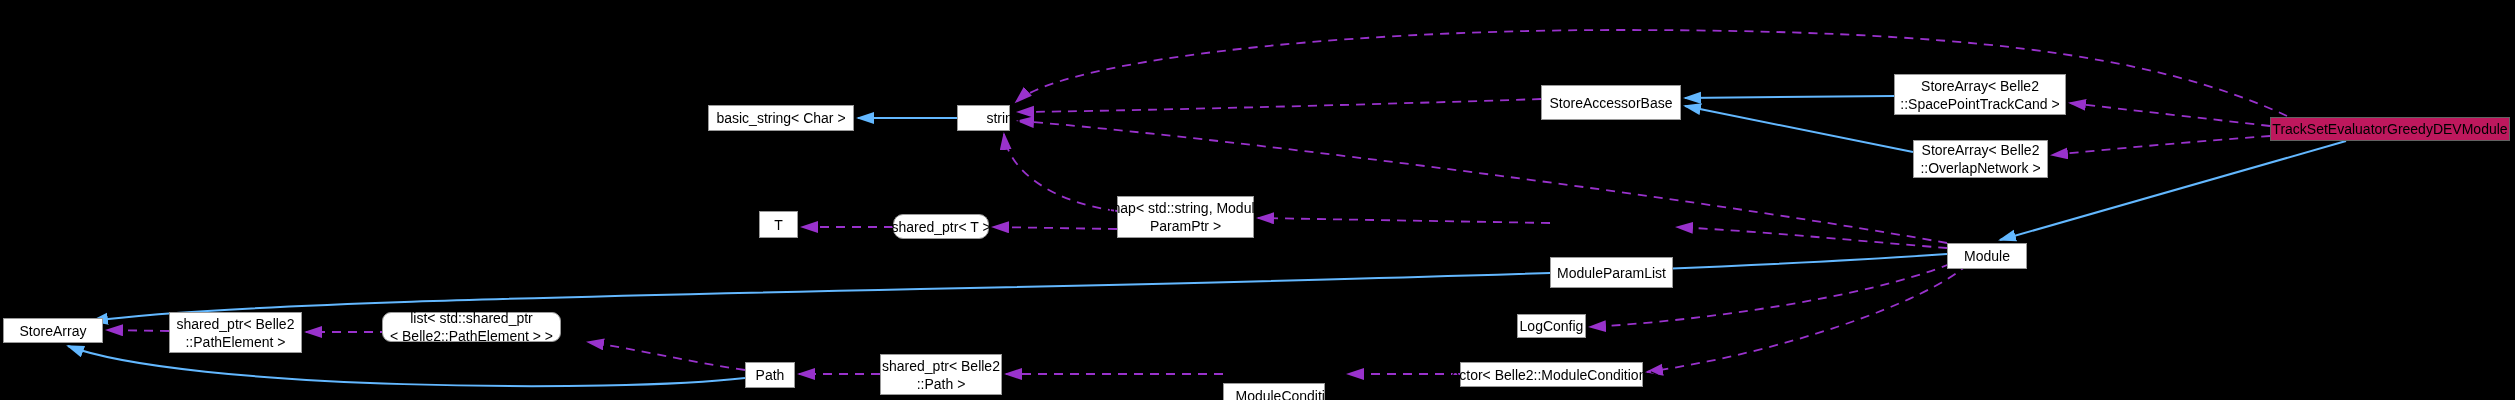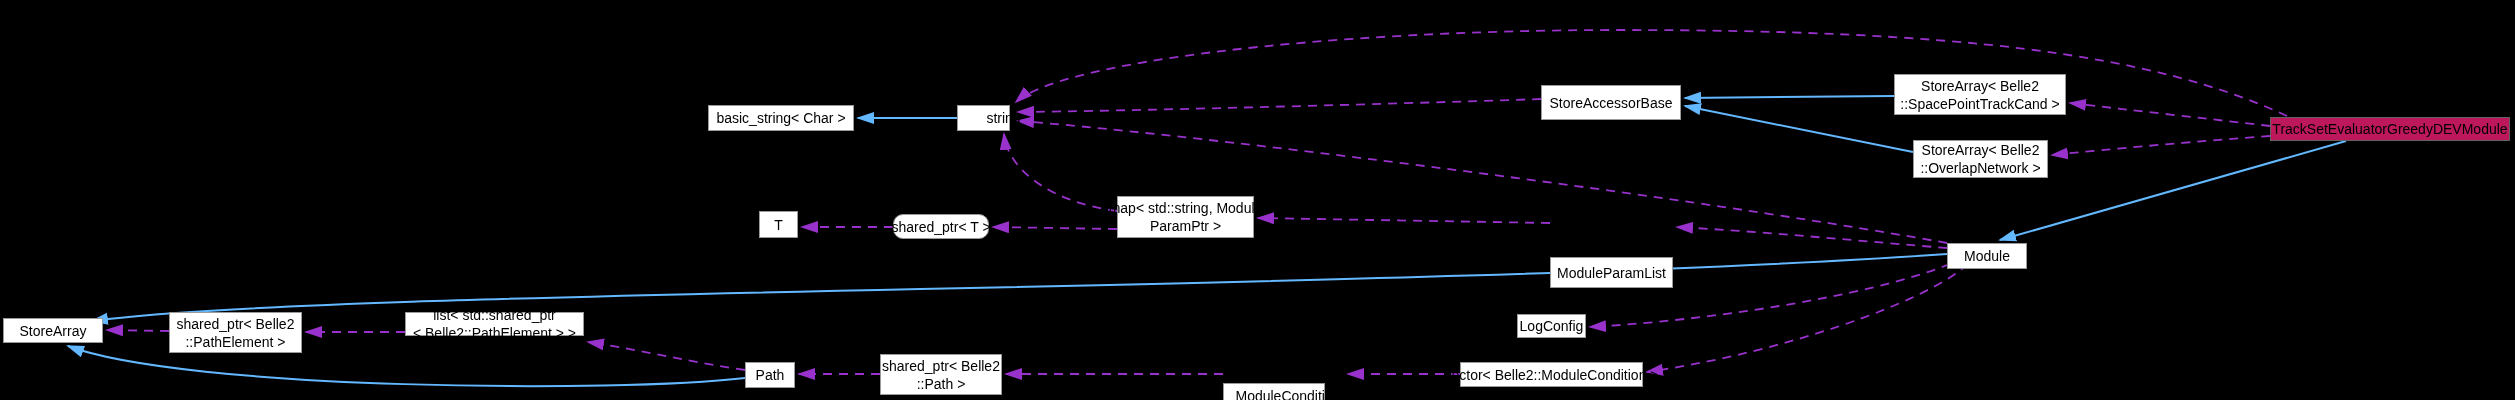--- a/index.html
+++ b/index.html
@@ -87,21 +87,21 @@
       <div class="node" style="left: 1947px; top: 220px; width: 80px; height: 26px; margin-top: 23px;">
         <span>Module</span>
       </div>
       <div class="node" style="left: 3px; top: 318px; width: 100px; height: 25px;">
         <span>StoreArray</span>
       </div>
       <div class="node" style="left: 169px; top: 312px; width: 133px; height: 41px;">
         <span>shared_ptr&lt; Belle2</span>
         <span>::PathElement &gt;</span>
       </div>
-      <div class="node" style="left: 405px; top: 312px; width: 179px; height: 24px;">
+      <div class="node" style="left: 382px; top: 312px; width: 179px; height: 30px; border-radius: 9px;">
         <span>list&lt; std::shared_ptr</span>
         <span>&lt; Belle2::PathElement &gt; &gt;</span>
       </div>
       <div class="node" style="left: 1517px; top: 314px; width: 69px; height: 24px;">
         <span>LogConfig</span>
       </div>
       <div class="node" style="left: 745px; top: 362px; width: 50px; height: 26px;">
         <span>Path</span>
       </div>
       <div class="node" style="left: 880px; top: 354px; width: 122px; height: 41px;">

